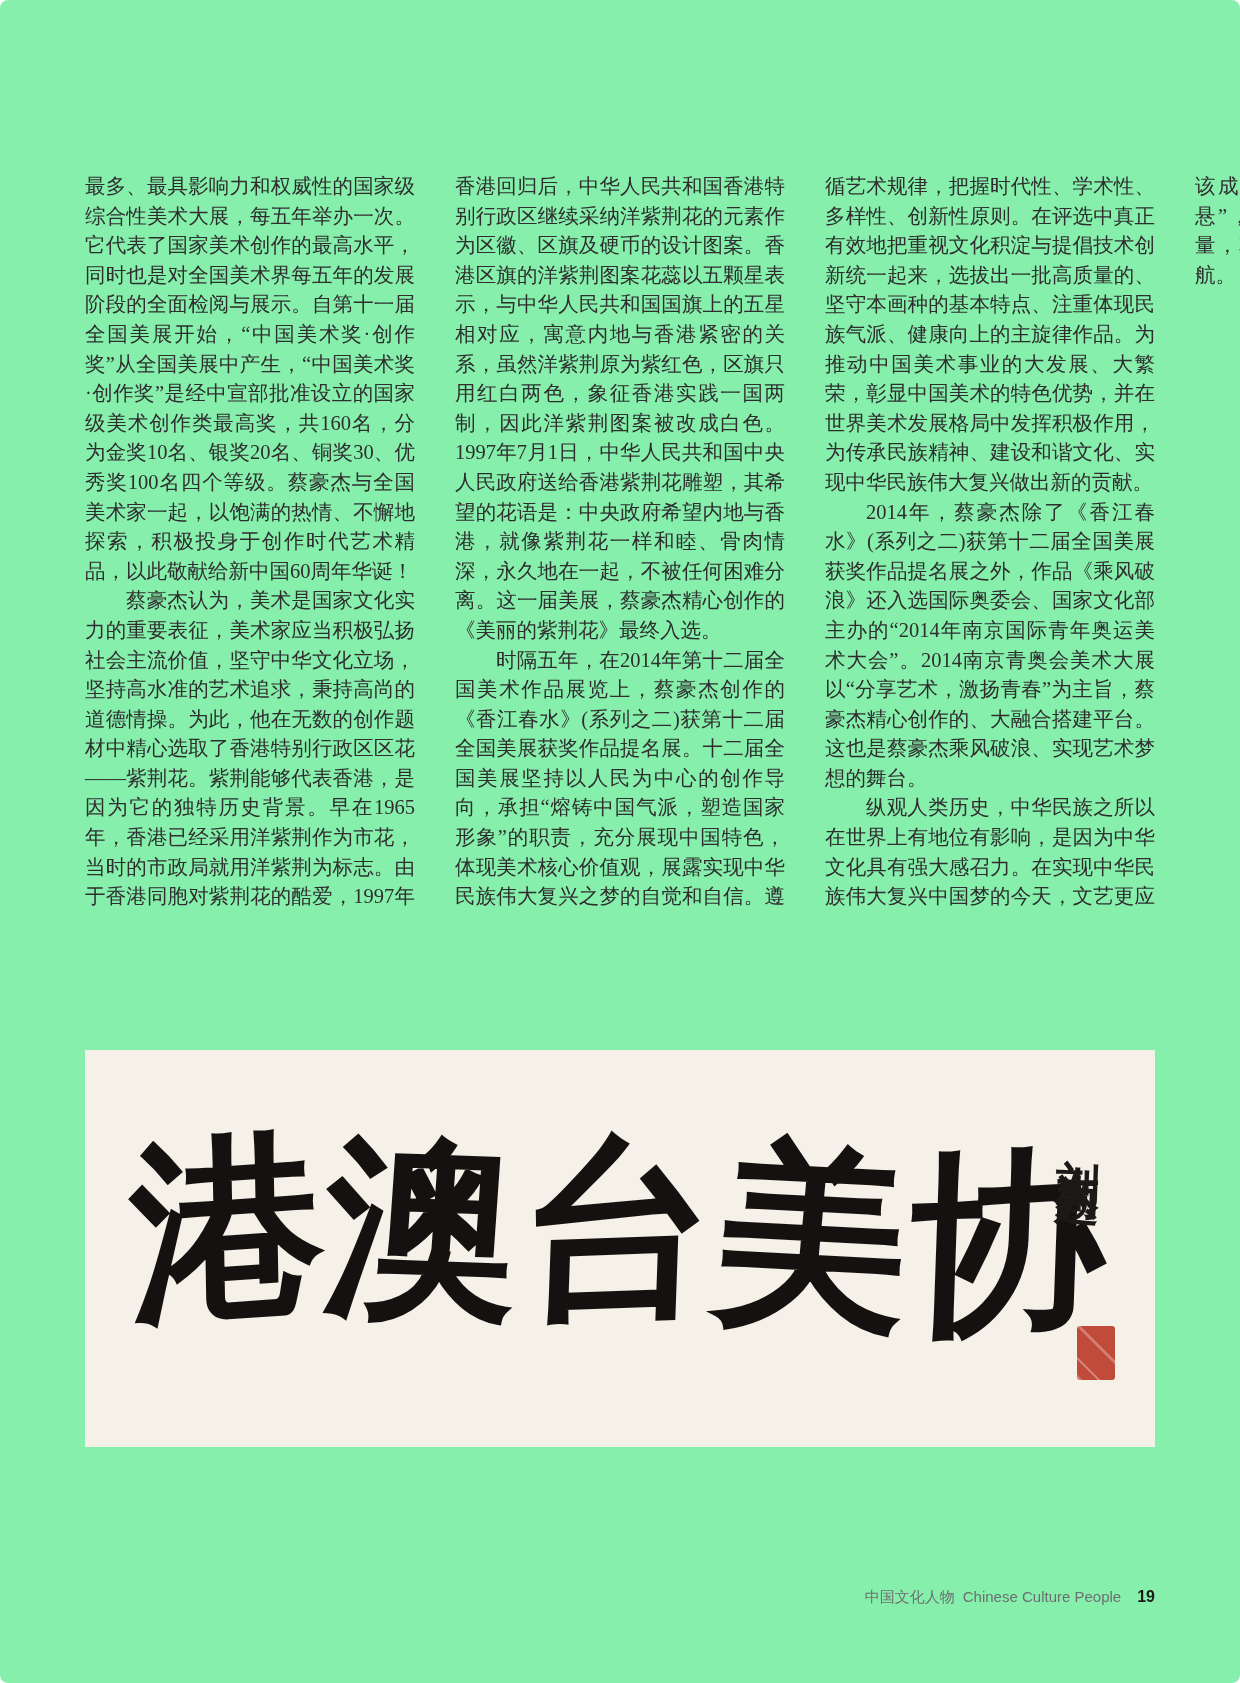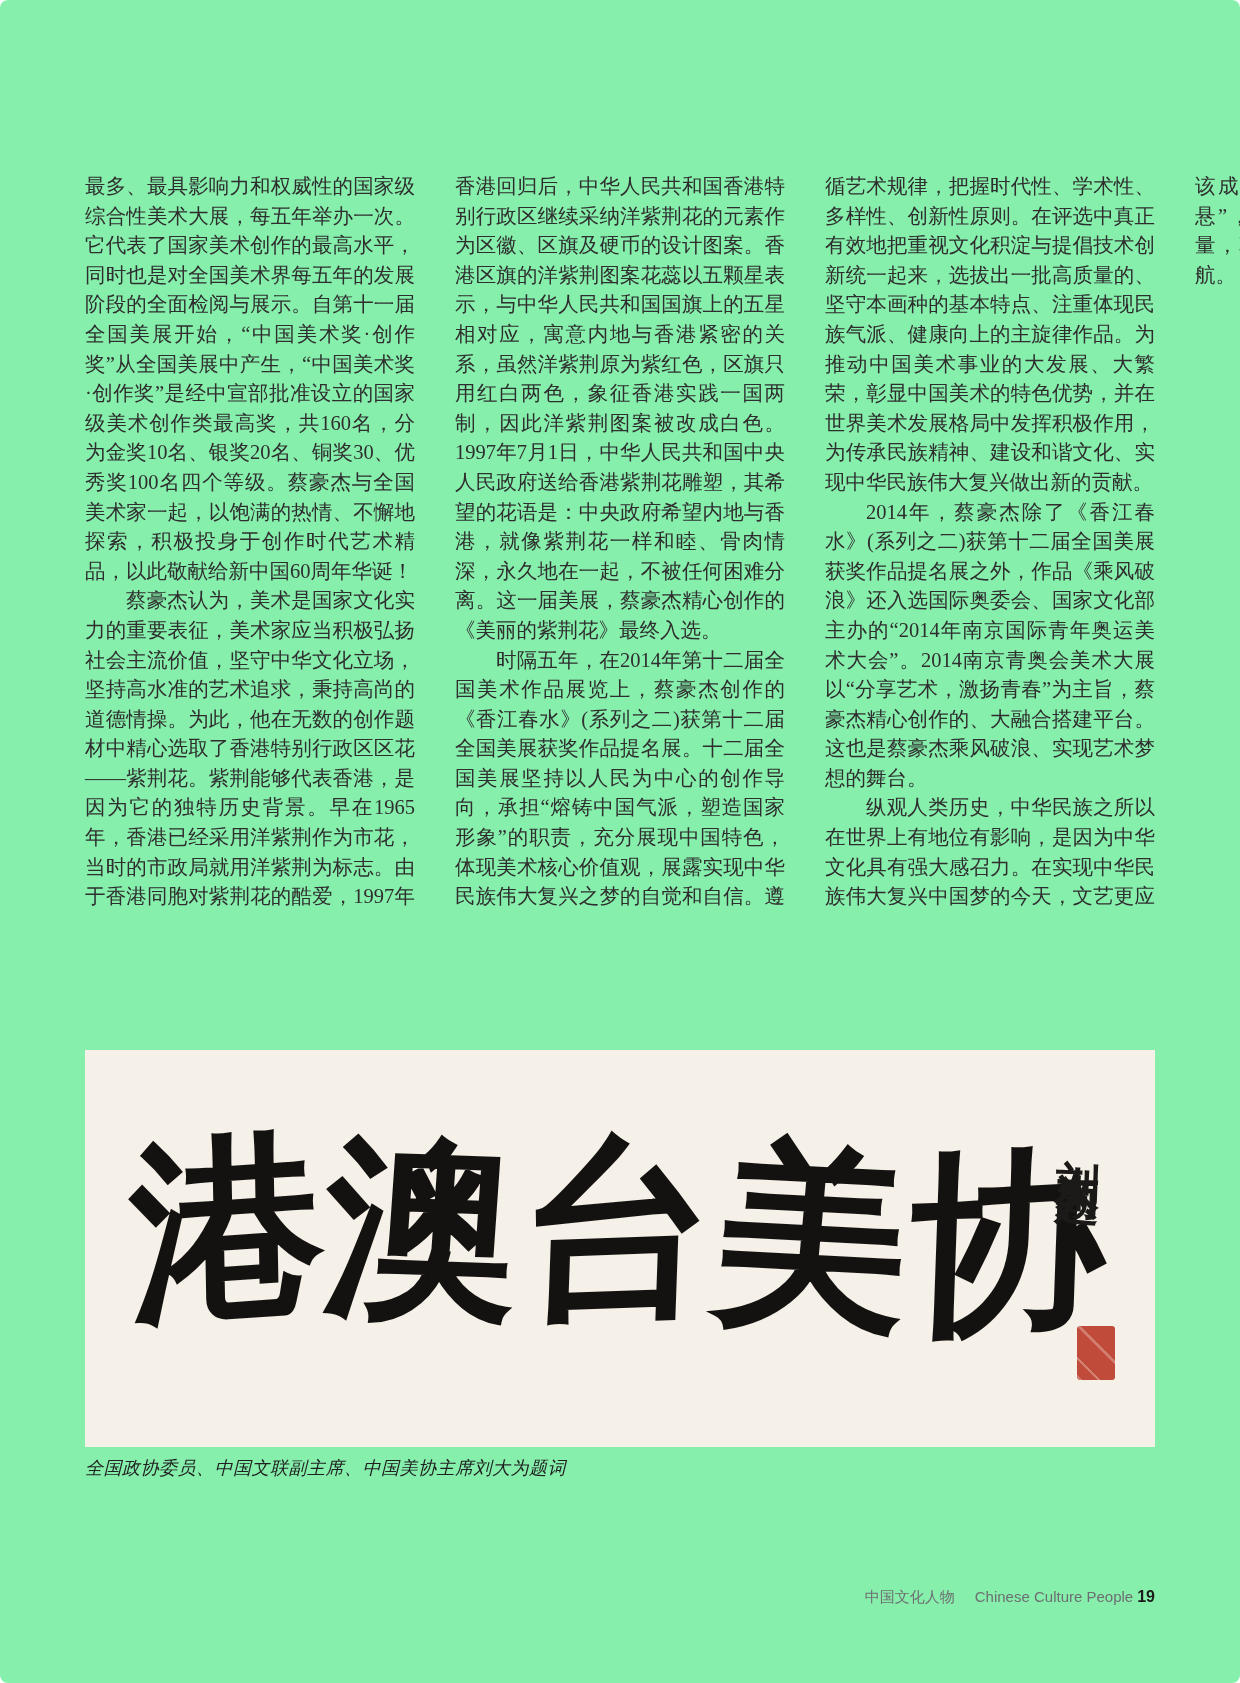--- a/index.html
+++ b/index.html
@@ -108,22 +108,22 @@
   .footer {
     position: absolute;
     right: 85px;
     top: 1588px;
     font-family: "Liberation Sans", sans-serif;
     font-size: 15px;
     color: #6d6e71;
     text-align: right;
     white-space: nowrap;
   }
-  .footer .journal-cn { margin-right: 20px; }
-  .footer .journal-en { margin-right: 4px; }
+  .footer .journal-cn { margin-right: 8px; }
+  .footer .journal-en { margin-right: 16px; }
   .footer .page-num {
     color: #1a1a1a;
     font-weight: 700;
     font-size: 16px;
   }
 </style>
 </head>
 <body>
 
 <div class="page">
@@ -141,19 +141,18 @@
         <span class="calli-char c0">港</span>
         <span class="calli-char c1">澳</span>
         <span class="calli-char c2">台</span>
         <span class="calli-char c3">美</span>
         <span class="calli-char c4">协</span>
       </div>
     <div class="signature">刘大为题</div>
     <div class="seal"></div>
   </div>
 
-  <div class="caption">全国政协委员、中国文联副主席、中国美协主席刘大为题词</div>
 
   <div class="footer">
     <span class="journal-cn">中国文化人物</span><span class="journal-en">Chinese Culture People</span><span class="page-num">19</span>
   </div>
 
 </div>
 
 </body></html>

